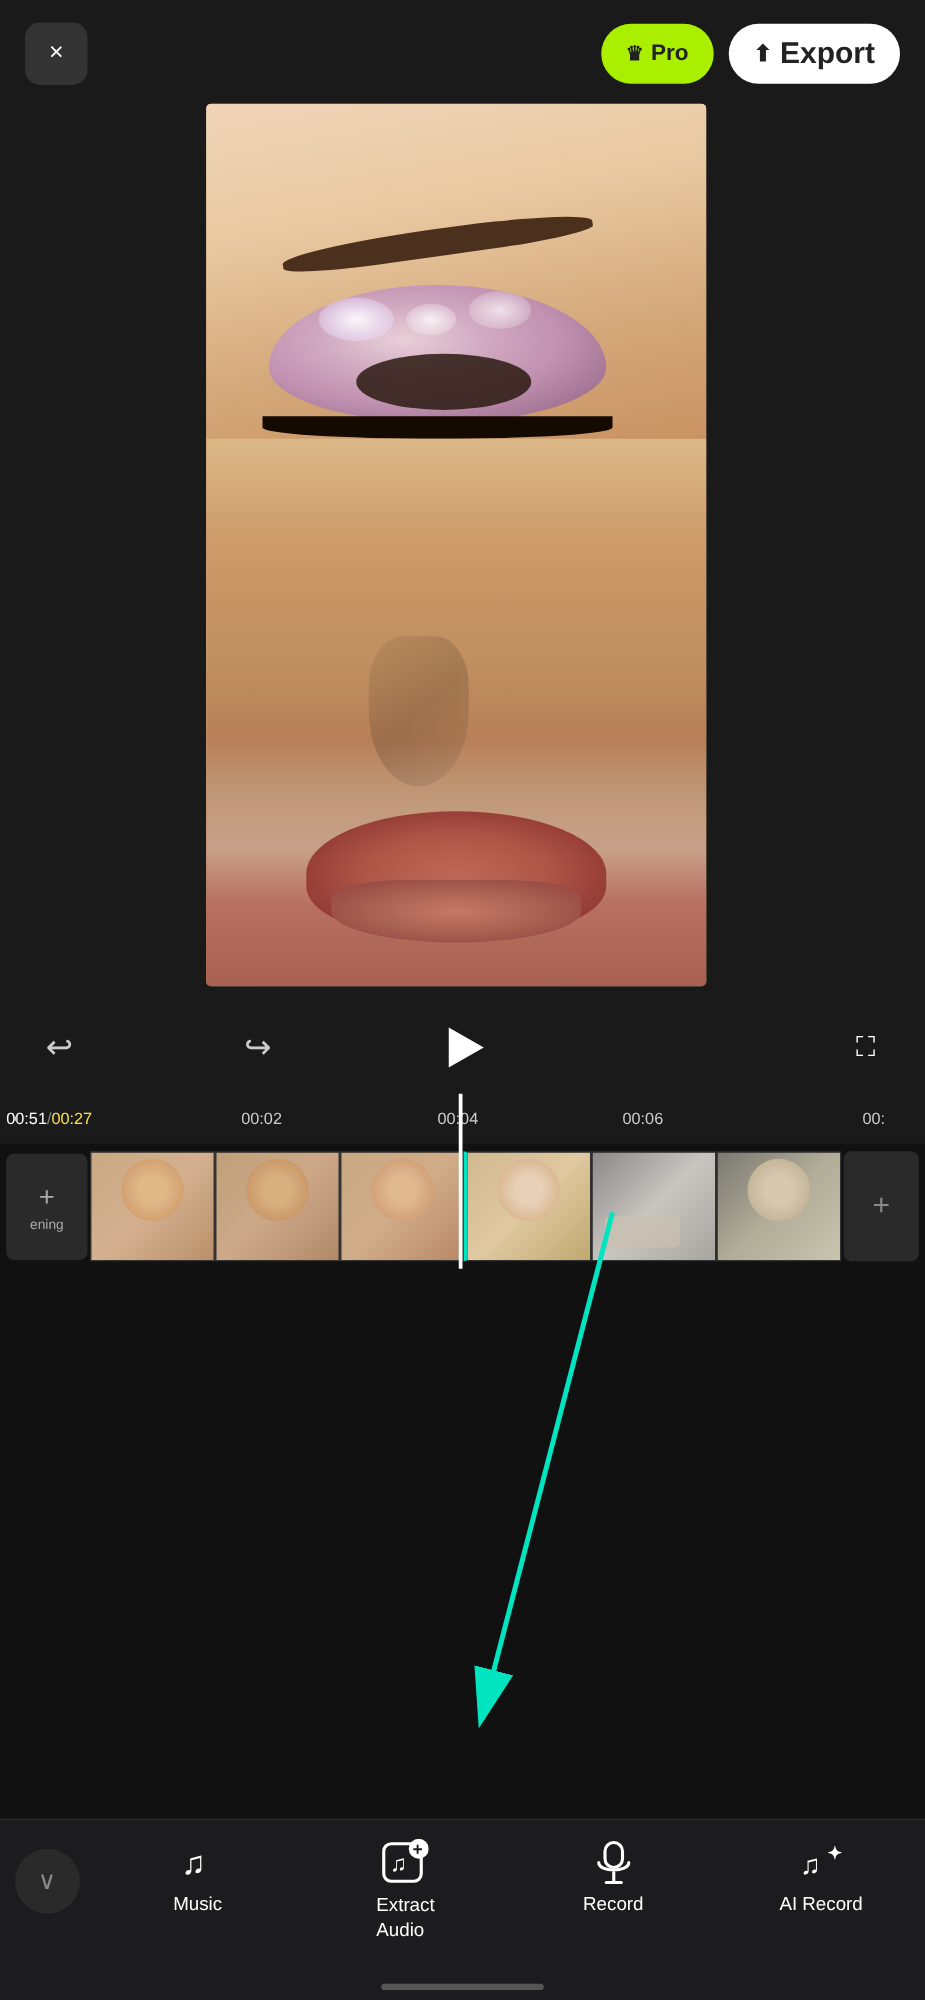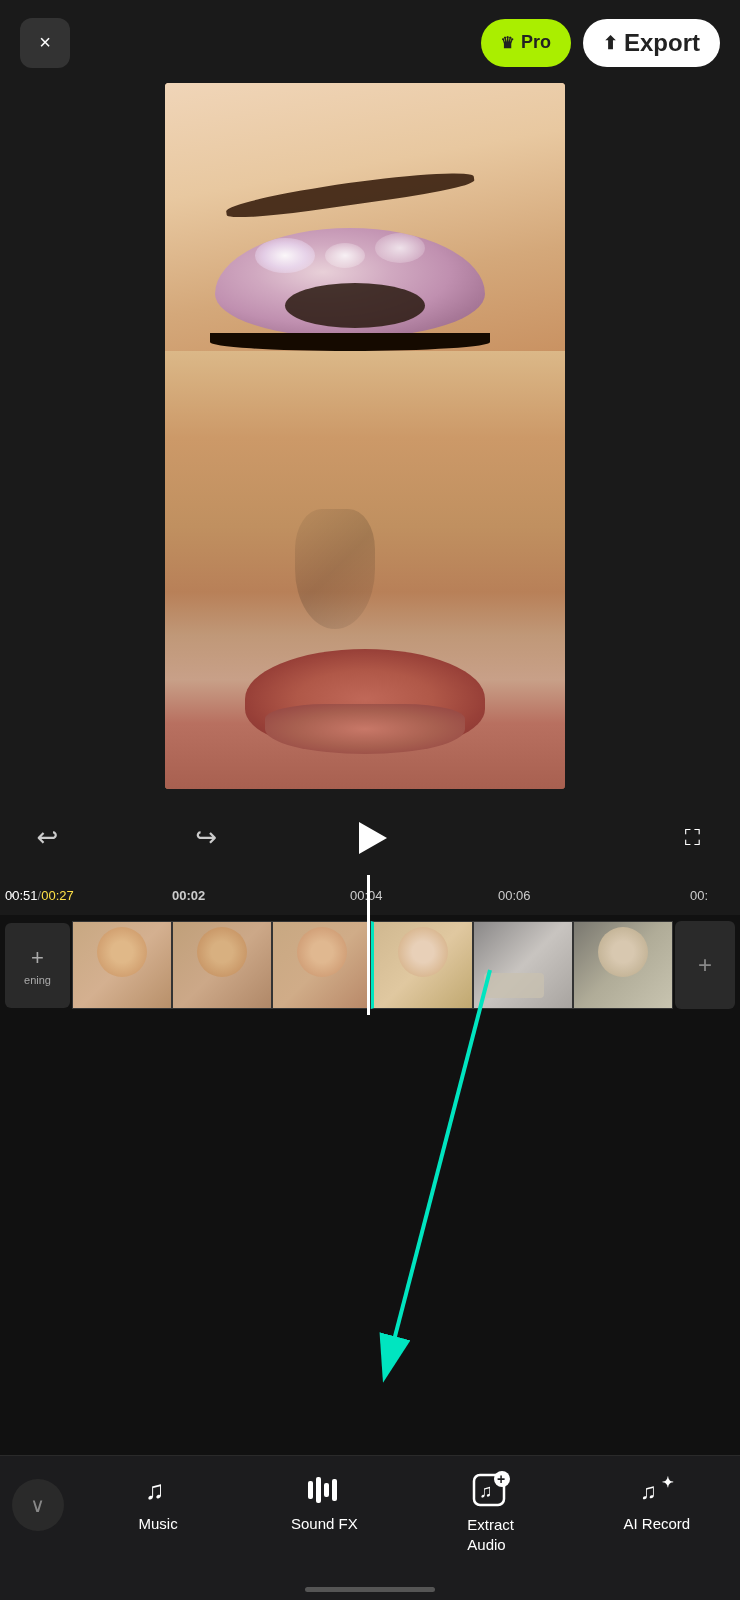--- a/index.html
+++ b/index.html
@@ -410,21 +410,21 @@
   <div style="width:45px;"></div>
   <div class="ctrl-btn">
     <span class="fullscreen-icon">⛶</span>
   </div>
 </div>
 
 <div class="ruler-row">
   <span class="ruler-label" style="left:5px;">
     <span style="color:#fff;">00:51</span><span style="color:#888;">/</span><span style="color:#fde047;">00:27</span>
   </span>
-  <span class="ruler-label" style="left:172px;font-weight:bold;">00:02</span>
+  <span class="ruler-label" style="left:193px;">00:02</span>
   <span class="ruler-label" style="left:10px;">•</span>
   <span class="ruler-label" style="left:350px;">00:04</span>
   <span class="ruler-label" style="left:498px;">00:06</span>
   <span class="ruler-label" style="left:690px;">00:</span>
 </div>
 
 <div class="filmstrip-container">
 
   <div class="filmstrip-add">
     <span class="plus">+</span>
@@ -482,45 +482,46 @@
 
     <div class="nav-item">
       <div class="nav-icon">
         <svg width="34" height="34" viewBox="0 0 34 34" fill="none">
           <text x="4" y="26" font-size="26" fill="white">♫</text>
         </svg>
       </div>
       <span class="nav-label">Music</span>
     </div>
 
-    <div class="nav-item">
-      <div class="nav-icon">
-        <svg width="36" height="34" viewBox="0 0 36 34" fill="none">
-          <rect x="2" y="8" width="5" height="18" rx="2" fill="white"></rect>
-          <rect x="10" y="4" width="5" height="26" rx="2" fill="white"></rect>
-          <rect x="18" y="10" width="5" height="14" rx="2" fill="white"></rect>
-          <rect x="26" y="6" width="5" height="22" rx="2" fill="white"></rect>
-        </svg>
-      </div>
-      <span class="nav-label">Sound FX</span>
-    </div>
 
     <div class="nav-item">
       <div class="nav-icon">
         <svg width="38" height="38" viewBox="0 0 38 38" fill="none">
 
           <rect x="2" y="4" width="30" height="30" rx="6" stroke="white" stroke-width="2.5" fill="none"></rect>
           <text x="7" y="26" font-size="18" fill="white">♫</text>
           <circle cx="30" cy="8" r="8" fill="white"></circle>
           <text x="25" y="13" font-size="14" fill="#1c1c1e" font-weight="bold">+</text>
         </svg>
       </div>
       <span class="nav-label" style="text-align:left;line-height:1.3;">Extract<br>Audio</span>
     </div>
 
+    <div class="nav-item">
+      <div class="nav-icon">
+        <svg width="32" height="36" viewBox="0 0 32 36" fill="none">
+
+          <rect x="9" y="2" width="14" height="20" rx="7" stroke="white" stroke-width="2.5" fill="none"></rect>
+          <path d="M4 18 C4 26 28 26 28 18" stroke="white" stroke-width="2.5" fill="none" stroke-linecap="round"></path>
+          <line x1="16" y1="26" x2="16" y2="34" stroke="white" stroke-width="2.5" stroke-linecap="round"></line>
+          <line x1="10" y1="34" x2="22" y2="34" stroke="white" stroke-width="2.5" stroke-linecap="round"></line>
+        </svg>
+      </div>
+      <span class="nav-label">Record</span>
+    </div>
 
     <div class="nav-item">
       <div class="nav-icon">
         <svg width="38" height="34" viewBox="0 0 38 34" fill="none">
           <text x="2" y="26" font-size="22" fill="white">♫</text>
           <text x="24" y="14" font-size="14" fill="white" font-weight="bold">✦</text>
         </svg>
       </div>
       <span class="nav-label">AI Record</span>
     </div>

